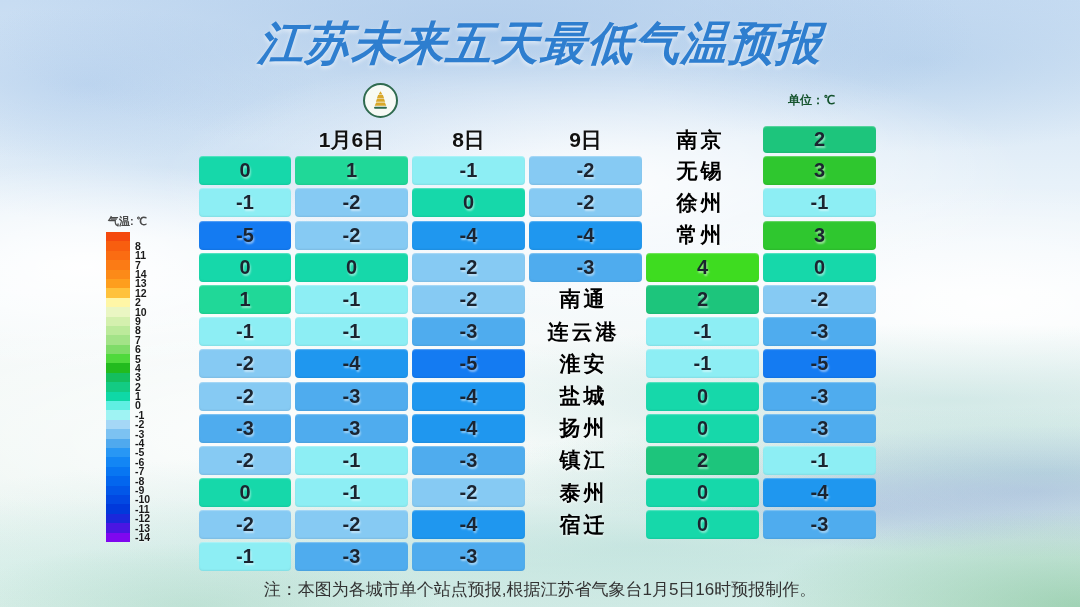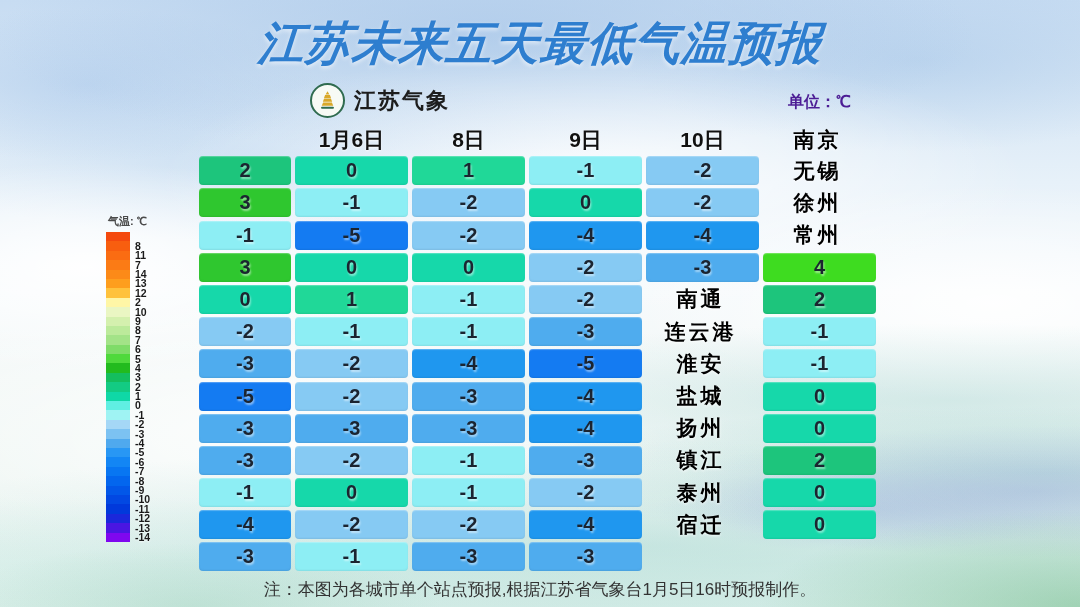--- a/index.html
+++ b/index.html
@@ -42,21 +42,21 @@
   
   .main-title{ position:absolute; top:13px; left:0; width:100%; text-align:center;
     font-size:46px; font-weight:900; font-style:italic; letter-spacing:1px;
     color:#2E7ECF; transform:skewX(-4deg); white-space:nowrap;
     text-shadow:0 2px 4px rgba(255,255,255,.6);}
   .brand{ position:absolute; top:83px; left:0; width:760px; display:flex;
     justify-content:center; align-items:center; gap:9px;}
   .emblem{ width:35px; height:35px; border-radius:50%; border:2.5px solid #2F6B4F;
     background:#F7FAF5; display:flex; align-items:center; justify-content:center;}
   .brand-text{ font-size:22px; font-weight:900; color:#1d1d1d; letter-spacing:2px;}
-  .unit{ position:absolute; left:788px; top:92px; font-size:16px; font-weight:700; color:#4c1d95;}
+  .unit{ position:absolute; left:788px; top:92px; font-size:12px; font-weight:700; color:#14532d;}
 
   
   .legend{ position:absolute; left:106px; top:214px;}
   .legend-title{ font-size:11px; font-weight:800; color:#4a4a4a; margin:0 0 3px 2px; white-space:nowrap;}
   .legend-row{ display:flex; align-items:center; height:9.4px;}
   .legend-swatch{ width:24px; height:100%;}
   .legend-label{ font-size:10.5px; font-weight:700; color:#1a1a1a; margin-left:5px; line-height:1;
     text-shadow:0 1px 2px rgba(255,255,255,.8);}
 
   
@@ -90,21 +90,20 @@
 
 <div class="main-title">江苏未来五天最低气温预报</div>
 
 <div class="brand">
   <span class="emblem">
     <svg width="21" height="21" viewBox="0 0 24 24" aria-hidden="true">
       <path fill="#D9A82A" d="M12 1.5 L14.2 5 H9.8 Z M9.2 5.8 h5.6 l1.2 3.2 H8 Z M8.1 9.8 h7.8 l1.4 3.6 H6.7 Z M7 14.2 h10 l1.6 3.8 H5.4 Z"></path>
       <rect x="4.6" y="19" width="14.8" height="2.4" rx="1.2" fill="#2F6B4F"></rect>
     </svg>
   </span>
-  <span class="brand-text">江苏气象</span>
 </div>
 
 <div class="unit">单位：℃</div>
 
 <div class="legend">
   <div class="legend-title">气温: ℃</div>
   <div id="legend-bar">
       <div class="legend-row">
         <div class="legend-swatch" style="background: rgb(244, 73, 14);"></div>
       </div>
@@ -237,21 +236,20 @@
         <div class="legend-label">-14</div>
       </div>
     </div>
 </div>
 
 <div class="forecast-table" id="forecast-table">
     <div class="city"></div>
     <div class="date-header">1月6日</div>
     <div class="date-header">8日</div>
     <div class="date-header">9日</div>
-    <div class="date-header">10日</div>
     <div class="city">南京</div>
     <div class="cell" style="background: rgb(29, 197, 124);">2</div>
     <div class="cell" style="background: rgb(22, 216, 170);">0</div>
     <div class="cell" style="background: rgb(32, 216, 152);">1</div>
     <div class="cell" style="background: rgb(141, 238, 244);">-1</div>
     <div class="cell" style="background: rgb(134, 202, 243);">-2</div>
     <div class="city">无锡</div>
     <div class="cell" style="background: rgb(47, 199, 47);">3</div>
     <div class="cell" style="background: rgb(141, 238, 244);">-1</div>
     <div class="cell" style="background: rgb(134, 202, 243);">-2</div>

